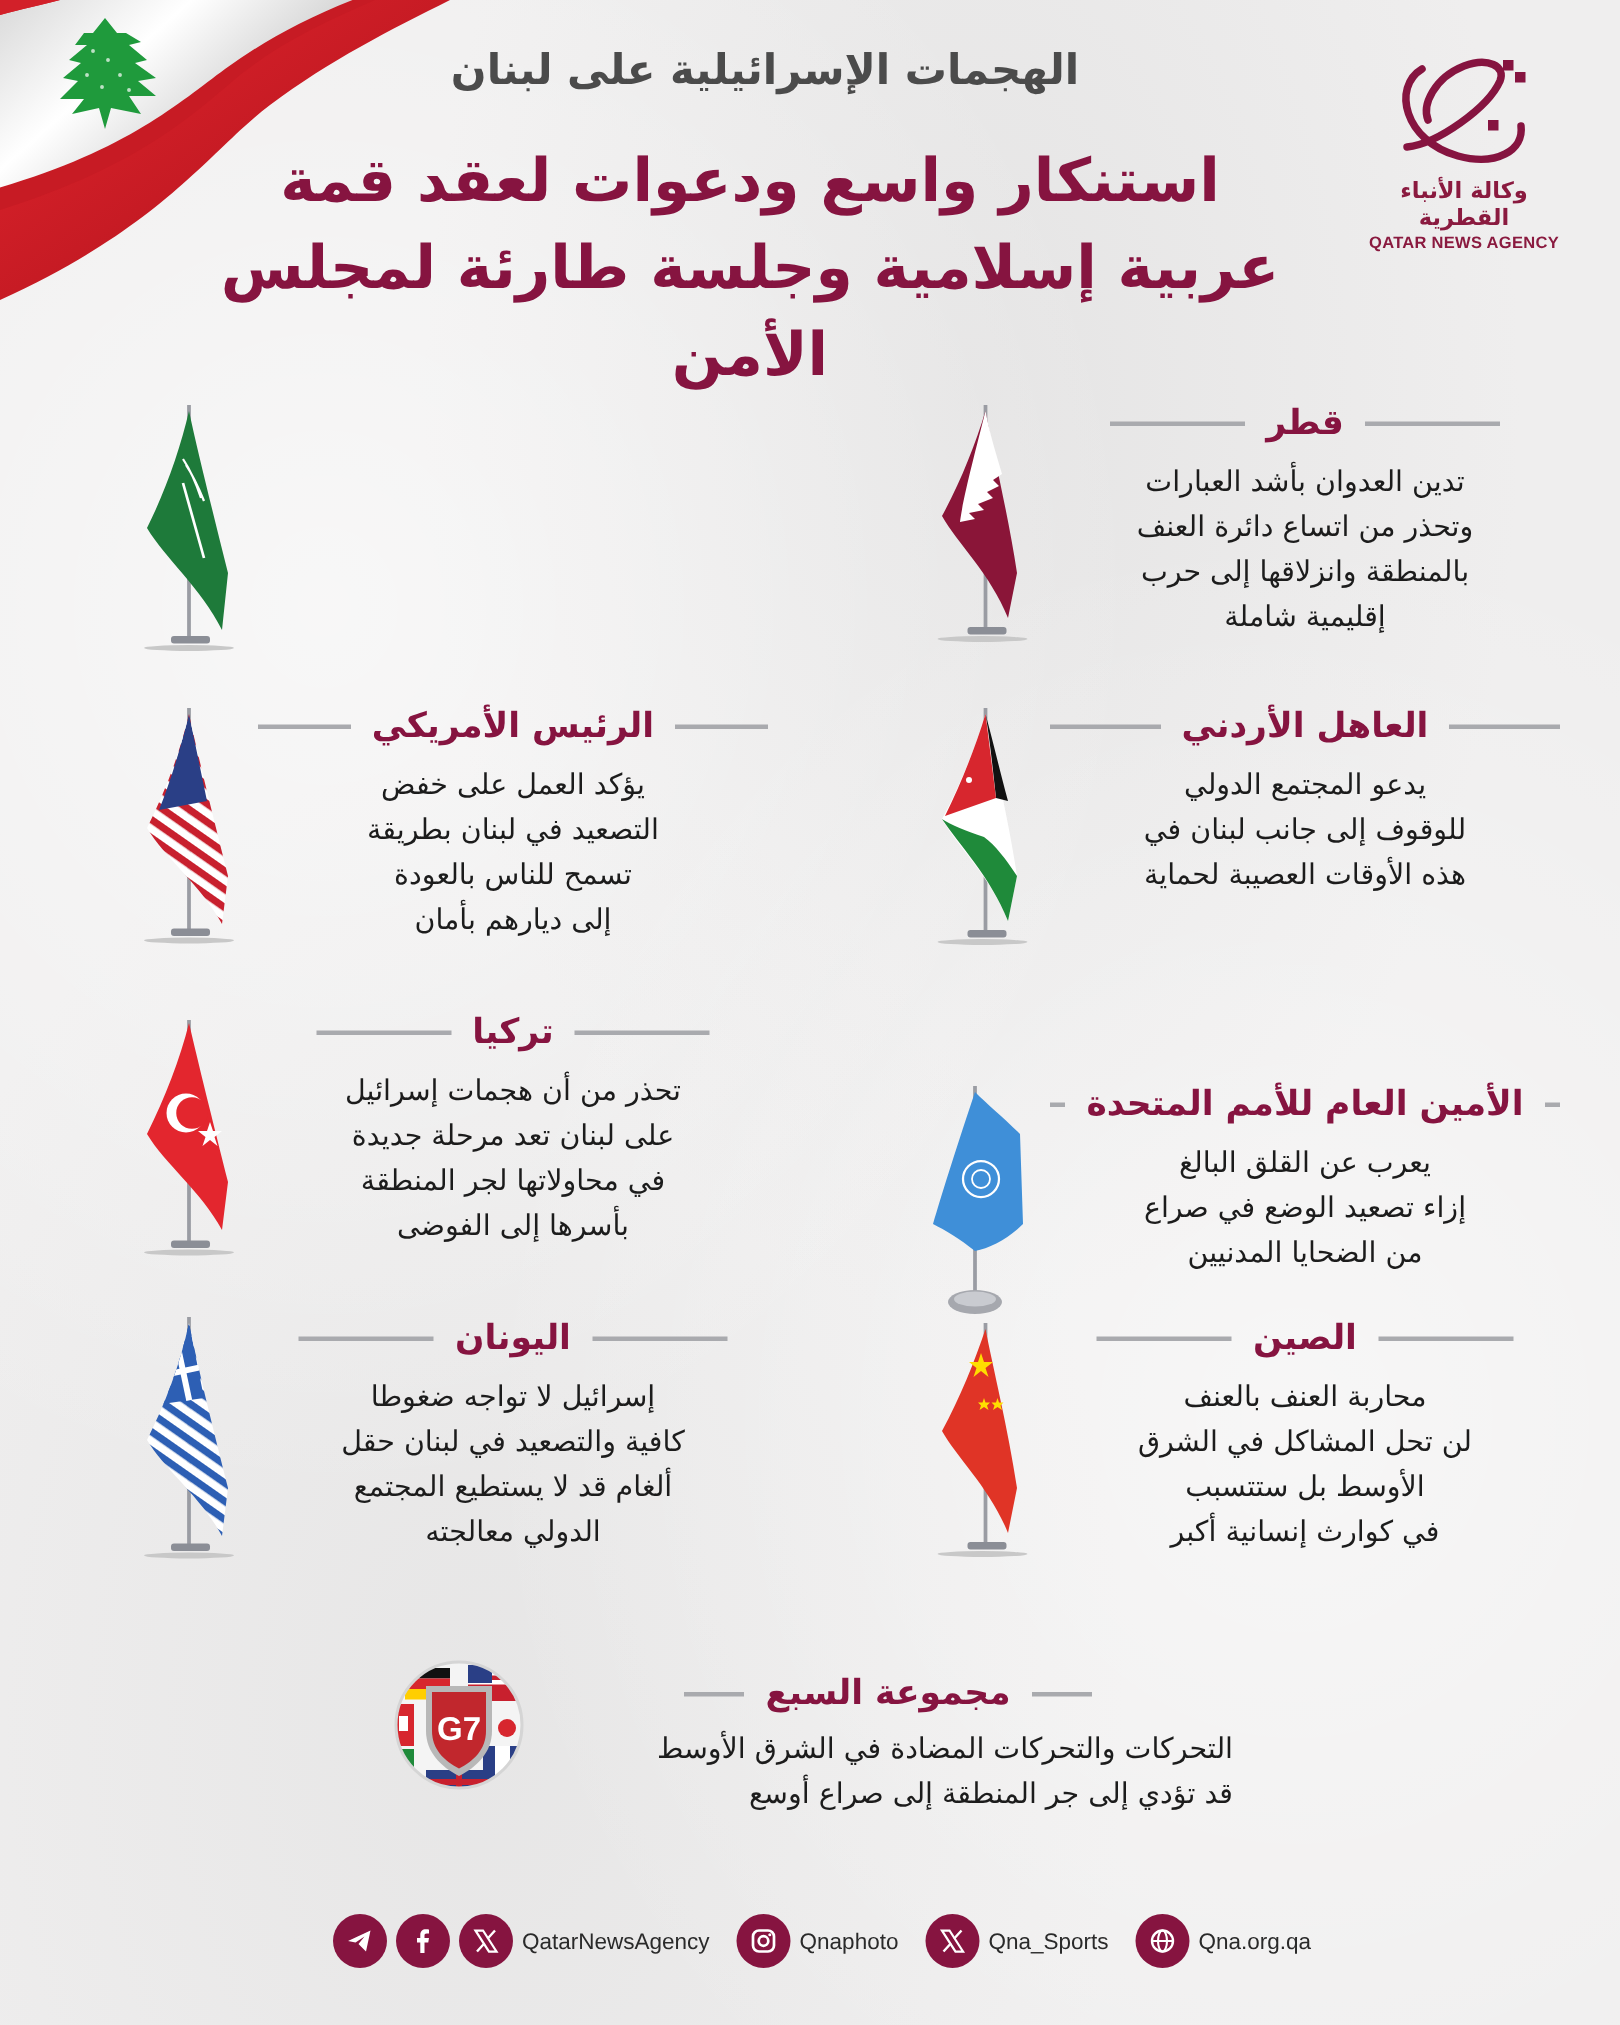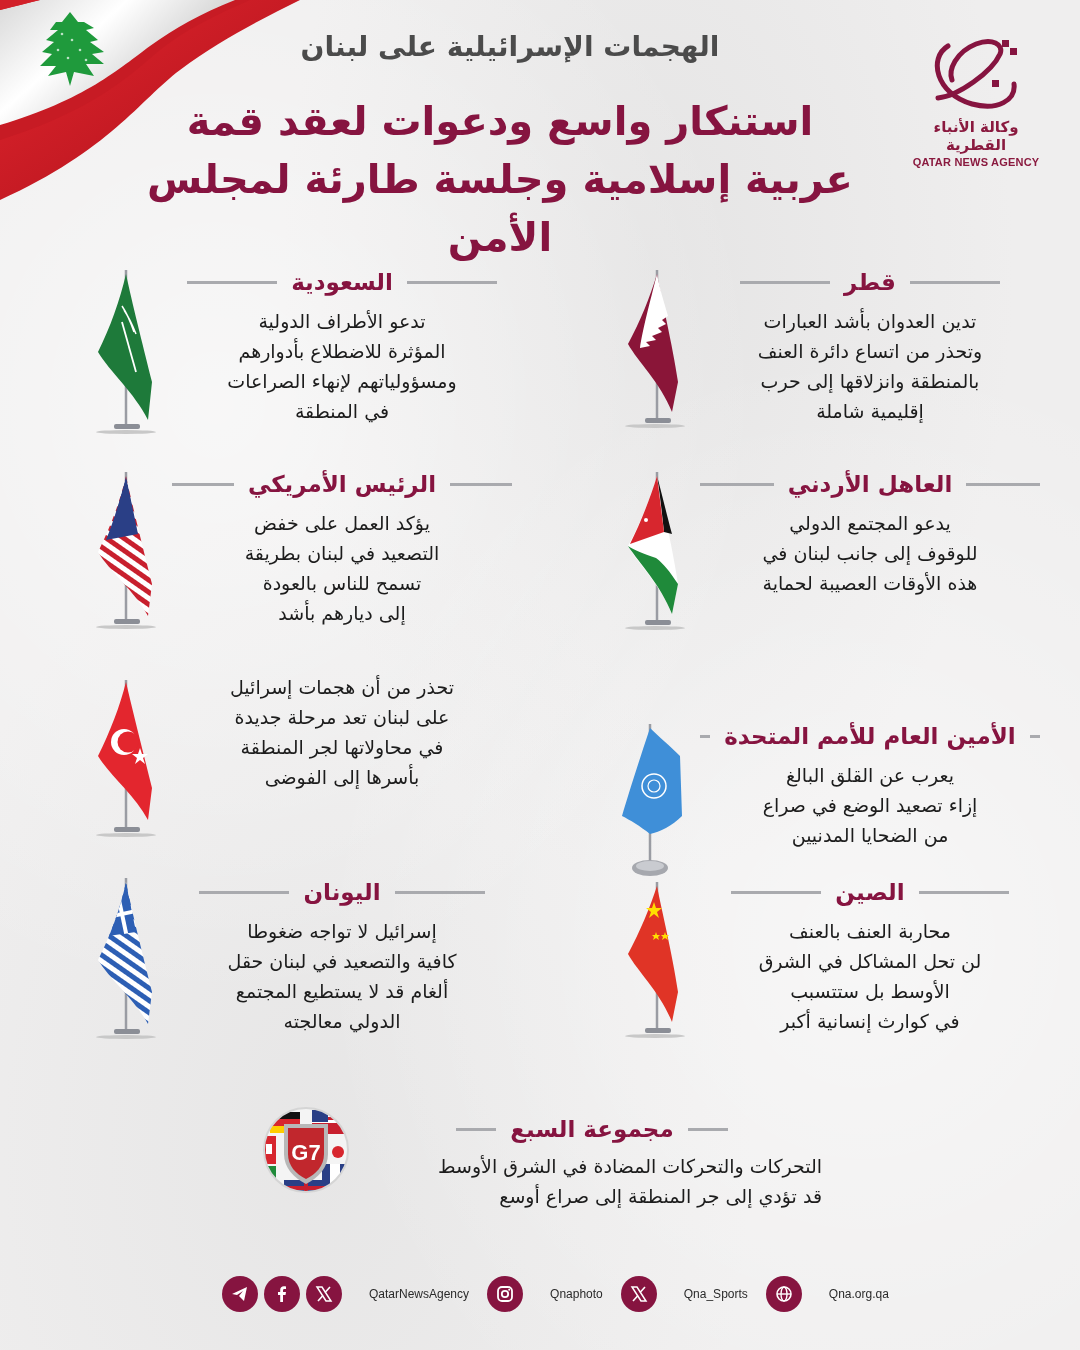--- a/index.html
+++ b/index.html
@@ -56,21 +56,21 @@
   .g7 .content { position: absolute; left: 100px; right: 0; top: -6px; }
   .g7 .head { display: flex; align-items: center; justify-content: center; gap: 14px; direction: rtl; height: 40px; margin-top: 15px; }
   .g7 .rule { width: 40px; height: 3px; background: #a9aaae; }
   .g7 .title { font-size: 23px; font-weight: bold; color: #861440; }
   .g7 .body { direction: rtl; text-align: right; font-size: 19px; line-height: 30px; color: #1c1c1c; margin-top: 2px; }
 
   
   .footer { position: absolute; left: 222px; top: 1276px; height: 36px; display: flex; align-items: center; }
   .soc { width: 36px; height: 36px; border-radius: 50%; background: #861440; display: flex; align-items: center; justify-content: center; margin-right: 6px; }
   .soc svg { width: 20px; height: 20px; }
-  .handle { font-family: "Liberation Sans", sans-serif; font-size: 12px; color: #2a2a2a; margin-left: 21px; margin-right: 18px; text-align: right; }
+  .handle { font-family: "Liberation Sans", sans-serif; font-size: 15px; color: #2a2a2a; margin-left: 0; margin-right: 18px; text-align: right; }
 </style>
 </head>
 <body>
 
 <svg class="leb-flag" viewBox="0 0 310 200">
   <defs>
     <linearGradient id="lebRed" x1="0" y1="0" x2="1" y2="1">
       <stop offset="0" stop-color="#e3262e"></stop>
         <stop offset="0.5" stop-color="#c71b24"></stop>
         <stop offset="1" stop-color="#9e1119"></stop>
@@ -143,33 +143,20 @@
 
 <div class="card" style="left:92px; top:262px;">
   <svg class="flag" viewBox="0 0 70 180">
     <line x1="34" y1="8" x2="34" y2="164" stroke="#9a9ca3" stroke-width="2.5"></line>
     <rect x="22" y="162" width="26" height="5" rx="2" fill="#8b8e96"></rect>
     <ellipse cx="34" cy="170" rx="30" ry="2" fill="#c8c8c8"></ellipse>
     <path d="M34,12 C40,40 50,80 60,120 L56,158 C42,130 18,110 6,90 C18,66 28,38 34,12 Z" fill="#1e7a3a"></path>
     <path d="M30,60 L44,110" stroke="#ffffff" stroke-width="1.8"></path>
     <path d="M30,44 C34,50 38,58 42,70 M32,48 C36,54 40,62 44,72" stroke="#ffffff" stroke-width="1.5" fill="none"></path>
   </svg>
-  <div class="content">
-    <div class="head">
-      <span class="rule"></span>
-      <span class="title">السعودية</span>
-      <span class="rule"></span>
-    </div>
-    <div class="body">
-      <div>تدعو الأطراف الدولية</div>
-      <div>المؤثرة للاضطلاع بأدوارهم</div>
-      <div>ومسؤولياتهم لإنهاء الصراعات</div>
-      <div>في المنطقة</div>
-    </div>
-  </div>
 </div>
 
 <div class="card" style="left:620px; top:464px;">
   <svg class="flag" viewBox="0 0 70 180">
     <line x1="37" y1="8" x2="37" y2="160" stroke="#9a9ca3" stroke-width="2.5"></line>
     <rect x="25" y="156" width="26" height="5" rx="2" fill="#8b8e96"></rect>
     <ellipse cx="35" cy="164" rx="30" ry="2" fill="#c8c8c8"></ellipse>
     <path d="M37,12 C42,40 52,80 58,120 L52,150 C40,120 18,100 8,82 C20,60 30,35 37,12 Z" fill="#ffffff"></path>
     <path d="M37,12 C42,30 46,48 52,70 L44,68 C42,50 40,30 37,12 Z" fill="#111111"></path>
     <path d="M8,82 C20,100 40,120 52,150 L58,120 C50,108 44,100 36,94 C24,90 14,86 8,82 Z" fill="#1f8a3a"></path>
@@ -212,21 +199,21 @@
   <div class="content">
     <div class="head">
       <span class="rule"></span>
       <span class="title">الرئيس الأمريكي</span>
       <span class="rule"></span>
     </div>
     <div class="body">
       <div>يؤكد العمل على خفض</div>
       <div>التصعيد في لبنان بطريقة</div>
       <div>تسمح للناس بالعودة</div>
-      <div>إلى ديارهم بأشد</div>
+      <div>إلى ديارهم بأمان</div>
     </div>
   </div>
 </div>
 
 <div class="card" style="left:620px; top:668px;margin-top:48px;">
   <svg class="flag" viewBox="0 0 70 180">
     <line x1="30" y1="8" x2="30" y2="150" stroke="#9a9ca3" stroke-width="2.5"></line>
     <ellipse cx="30" cy="152" rx="18" ry="8" fill="#a6a8ae"></ellipse>
     <ellipse cx="30" cy="150" rx="14" ry="5" fill="#c9cbd0"></ellipse>
     <path d="M30,12 C38,20 50,30 60,40 L62,100 C52,110 40,116 30,118 C20,110 10,104 2,100 C8,80 14,60 30,12 Z" fill="#3f8fd8"></path>
@@ -251,20 +238,25 @@
   <svg class="flag" viewBox="0 0 70 180">
     <line x1="34" y1="12" x2="34" y2="162" stroke="#9a9ca3" stroke-width="2.5"></line>
     <rect x="22" y="159" width="26" height="5" rx="2" fill="#8b8e96"></rect>
     <ellipse cx="34" cy="167" rx="30" ry="2" fill="#c8c8c8"></ellipse>
     <path d="M34,14 C40,40 50,80 60,120 L56,152 C42,126 18,108 6,88 C18,64 28,38 34,14 Z" fill="#e3262e"></path>
     <circle cx="32" cy="74" r="13" fill="#ffffff"></circle>
     <circle cx="36" cy="74" r="10.5" fill="#e3262e"></circle>
     <polygon points="48,80 50,86 56,86 51,90 53,96 48,92 43,96 45,90 40,86 46,86" fill="#ffffff"></polygon>
   </svg>
   <div class="content">
+    <div class="head">
+      <span class="rule"></span>
+      <span class="title">تركيا</span>
+      <span class="rule"></span>
+    </div>
     <div class="body">
       <div>تحذر من أن هجمات إسرائيل</div>
       <div>على لبنان تعد مرحلة جديدة</div>
       <div>في محاولاتها لجر المنطقة</div>
       <div>بأسرها إلى الفوضى</div>
     </div>
   </div>
 </div>
 
 <div class="card" style="left:620px; top:872px;">

